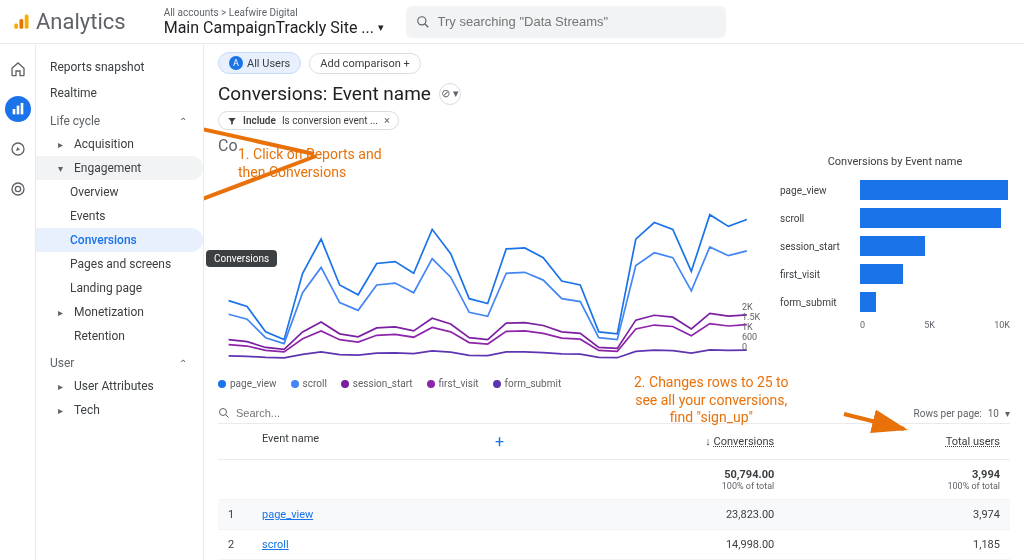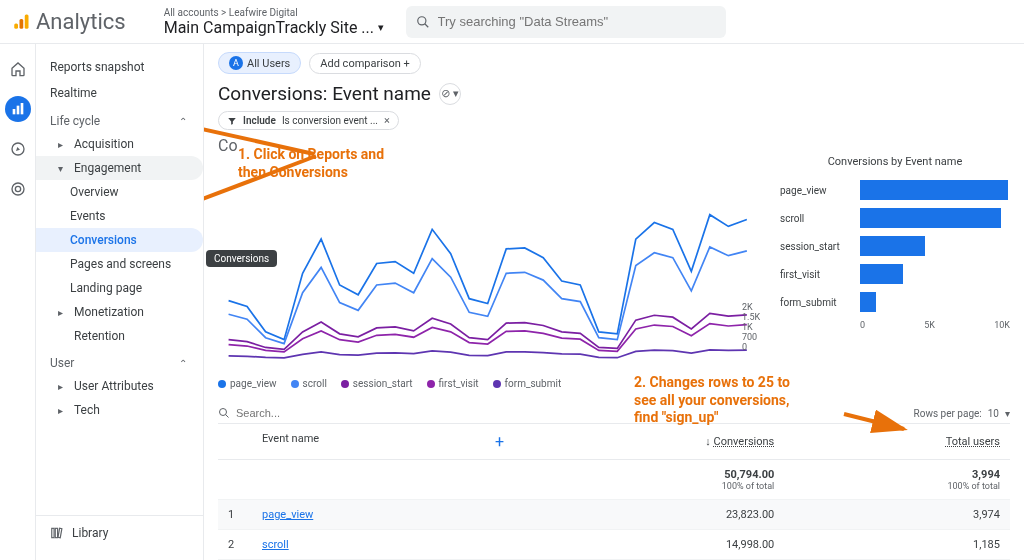--- a/index.html
+++ b/index.html
@@ -65,21 +65,21 @@
   th { text-align: right; padding: 8px 10px; color: #3c4043; font-weight:400; border-bottom: 1px solid #e8eaed;}
   th.left { text-align:left; }
   th .plus { color:#1a73e8; font-size:16px; float:right; cursor:pointer;}
   th .under { text-decoration: underline dotted; }
   td { padding: 8px 10px; text-align: right; border-bottom: 1px solid #f1f3f4; }
   td.left { text-align:left; }
   td .link { color: #1a73e8; text-decoration: underline; cursor:pointer; }
   .subval { font-size:9px; color:#5f6368;}
   tr.striped td { background:#f8f9fa; }
   
-  .anno { position: absolute; color: #e8710a; font-weight: 700; font-size: 14px; pointer-events: none; line-height:1.25; }
+  .anno { position: absolute; color: #e8710a; font-weight: 400; font-size: 14px; pointer-events: none; line-height:1.25; }
   .svg-overlay { position:absolute; inset:0; pointer-events:none; }
 </style>
 </head>
 <body>
 
 <div class="app">
 
   <div class="header">
     <div class="ga-logo">
       <svg class="ga-logo-icon" viewBox="0 0 24 24">
@@ -181,28 +181,20 @@
           <span class="caret">⌃</span>
         </div>
       <div class="side-sub">
           <span class="caret">▸</span>
           <span>User Attributes</span>
         </div>
       <div class="side-sub">
           <span class="caret">▸</span>
           <span>Tech</span>
         </div>
-      <div class="library">
-        <svg width="14" height="14" viewBox="0 0 24 24">
-            <rect x="3" y="4" width="4" height="16" fill="none" stroke="#5f6368" stroke-width="2"></rect>
-            <rect x="9" y="4" width="4" height="16" fill="none" stroke="#5f6368" stroke-width="2"></rect>
-            <rect x="15" y="4" width="4" height="16" fill="none" stroke="#5f6368" stroke-width="2" transform="rotate(10 17 12)"></rect>
-          </svg>
-        <span>Library</span>
-      </div>
       <div class="tooltip">Conversions</div>
     </div>
 
     <div class="main">
       <div class="top-row">
         <div class="pill blue">
             <span class="circle">A</span>
             <span>All Users</span>
           </div>
         <div class="pill">
@@ -232,21 +224,21 @@
               <path d="M10 134.2 L27.5 139.6 L45 163 L62.5 170.2 L80 109 L97.5 77.5 L115 119.8 L132.5 128.8 L150 100 L167.5 98.2 L185 109 L202.5 68.49999999999999 L220 90.99999999999999 L237.5 132.4 L255 136.9 L272.5 86.50000000000001 L290 85.60000000000001 L307.5 94.6 L325 116.2 L342.5 119.8 L360 163 L377.5 164.8 L395 77.5 L412.5 62.2 L430 68.49999999999999 L447.5 107.2 L465 55 L482.5 65.80000000000001 L500 59.5 " fill="none" stroke="#1a73e8" stroke-width="1.6"></path>
               <path d="M10 146.8 L27.5 151.3 L45 168.4 L62.5 173.8 L80 127 L97.5 103.60000000000001 L115 136 L132.5 143.2 L150 119.8 L167.5 118 L185 127 L202.5 95.5 L220 112.6 L237.5 145 L255 148.6 L272.5 109 L290 108.1 L307.5 115.3 L325 132.4 L342.5 135.1 L360 168.4 L377.5 170.2 L395 101.8 L412.5 90.1 L430 94.6 L447.5 125.2 L465 84.7 L482.5 92.8 L500 88.30000000000001 " fill="none" stroke="#4285f4" stroke-width="1.6"></path>
               <path d="M10 170.2 L27.5 172 L45 177.4 L62.5 179.2 L80 163 L97.5 154 L115 164.8 L132.5 167.5 L150 159.4 L167.5 158.5 L185 162.1 L202.5 150.4 L220 155.8 L237.5 168.4 L255 170.2 L272.5 154.9 L290 154.45 L307.5 157.15 L325 163 L342.5 164.35 L360 177.4 L377.5 178.3 L395 152.2 L412.5 147.7 L430 149.5 L447.5 160.3 L465 145.9 L482.5 148.6 L500 147.25 " fill="none" stroke="#7b1fa2" stroke-width="1.6"></path>
               <path d="M10 174.7 L27.5 176.05 L45 180.1 L62.5 181.45 L80 169.3 L97.5 162.1 L115 170.2 L132.5 172.45 L150 166.15 L167.5 165.25 L185 167.95 L202.5 158.95 L220 163 L237.5 172.9 L255 174.25 L272.5 162.55 L290 162.1 L307.5 164.35 L325 168.85 L342.5 169.75 L360 180.1 L377.5 181 L395 160.3 L412.5 156.7 L430 158.05 L447.5 166.6 L465 155.35 L482.5 157.6 L500 156.25 " fill="none" stroke="#8e24aa" stroke-width="1.6"></path>
               <path d="M10 185.05 L27.5 185.5 L45 186.58 L62.5 186.94 L80 183.7 L97.5 181.45 L115 183.88 L132.5 184.42 L150 182.62 L167.5 182.35 L185 183.16 L202.5 180.55 L220 181.72 L237.5 184.6 L255 184.96 L272.5 181.54 L290 181.45 L307.5 182.08 L325 183.34 L342.5 183.61 L360 186.58 L377.5 186.85 L395 181 L412.5 179.92 L430 180.28 L447.5 182.62 L465 179.56 L482.5 180.1 L500 179.83 " fill="none" stroke="#5e35b1" stroke-width="1.6"></path>
             </svg>
           <div class="y-axis" id="y-axis">
               <div>2K</div>
               <div>1.5K</div>
               <div>1K</div>
-              <div>700</div>
+              <div>600</div>
               <div>0</div>
             </div>
         </div>
         <div class="bar-panel">
           <div class="bar-title">Conversions by Event name</div>
           <div id="bar-rows">
               <div class="bar-row">
                 <div class="bar-label">page_view</div>
                 <div class="bar-track">
                   <div class="bar-fill" style="width:98.33333333333333%"></div>
@@ -361,20 +353,20 @@
             </marker>
           </defs>
         <line x1="110" y1="110" x2="-168" y2="48" stroke="#e8710a" stroke-width="4" marker-end="url(#arr)"></line>
         <line x1="112" y1="112" x2="-62" y2="178" stroke="#e8710a" stroke-width="4" marker-end="url(#arr)"></line>
         <line x1="640" y1="370" x2="700" y2="385" stroke="#e8710a" stroke-width="4" marker-end="url(#arr)"></line>
       </svg>
       <div class="anno" style="top:102px;left:34px;">
         <div>1. Click on Reports and</div>
           <div>then Conversions</div>
       </div>
-      <div class="anno" style="top:330px;left:430px;">
+      <div class="anno" style="top:330px;left:430px;text-align:center;">
         <div>2. Changes rows to 25 to</div>
           <div>see all your conversions,</div>
           <div>find "sign_up"</div>
       </div>
     </div>
   </div>
 </div>
 
 </body></html>

